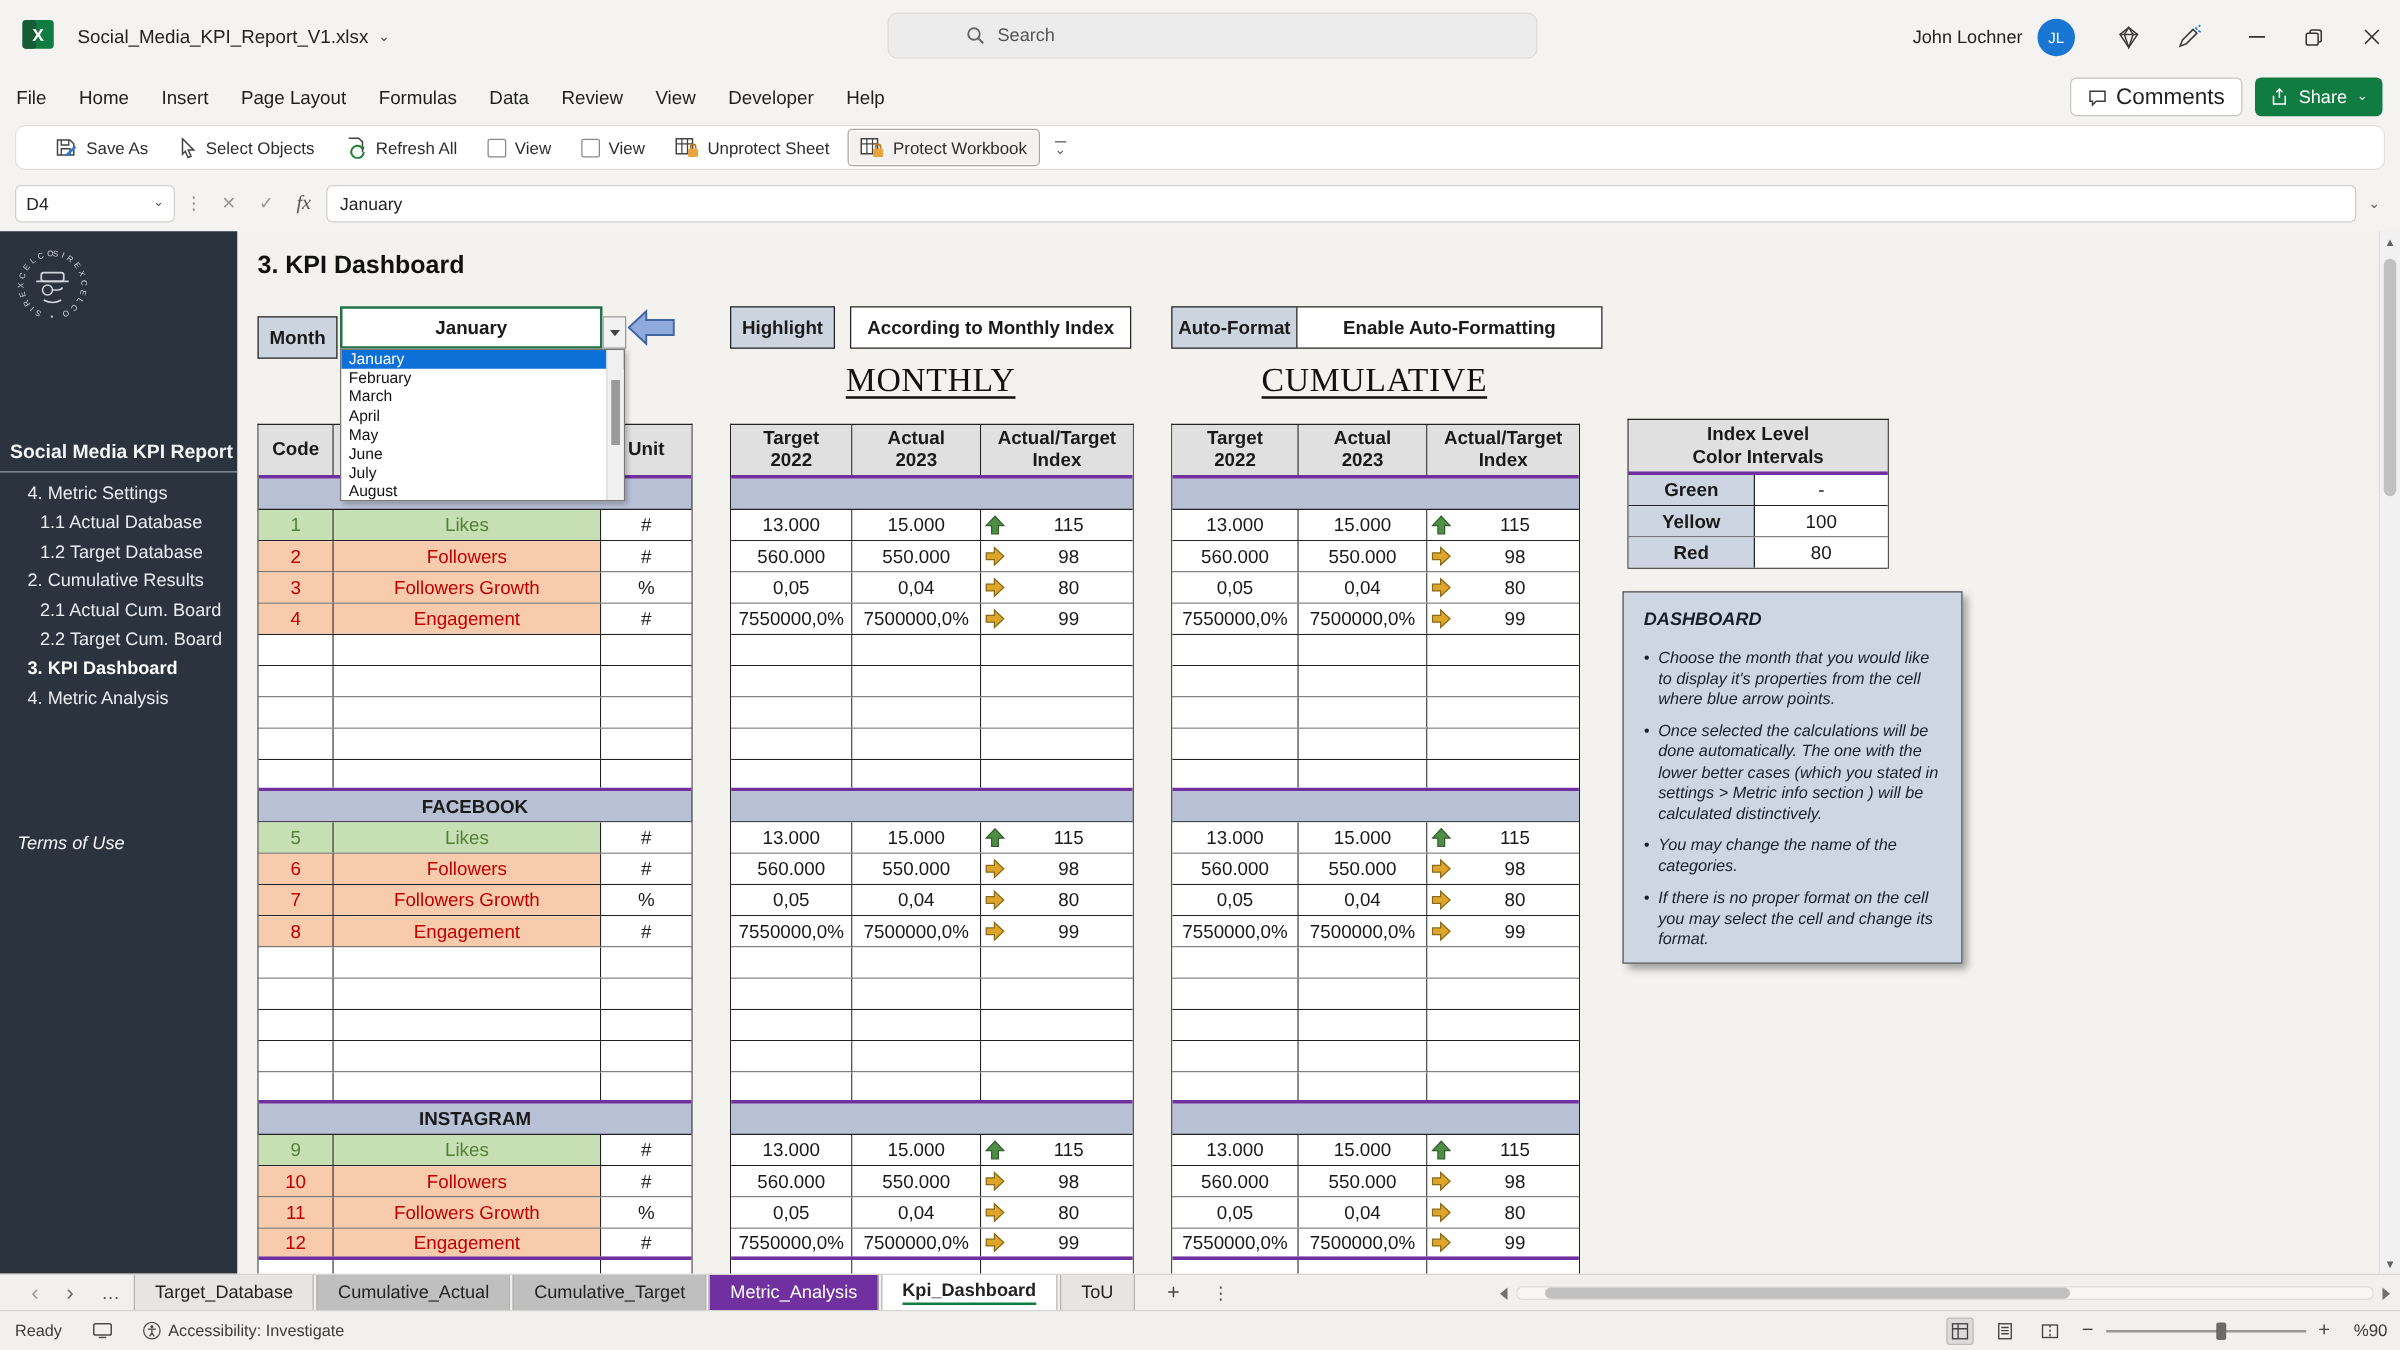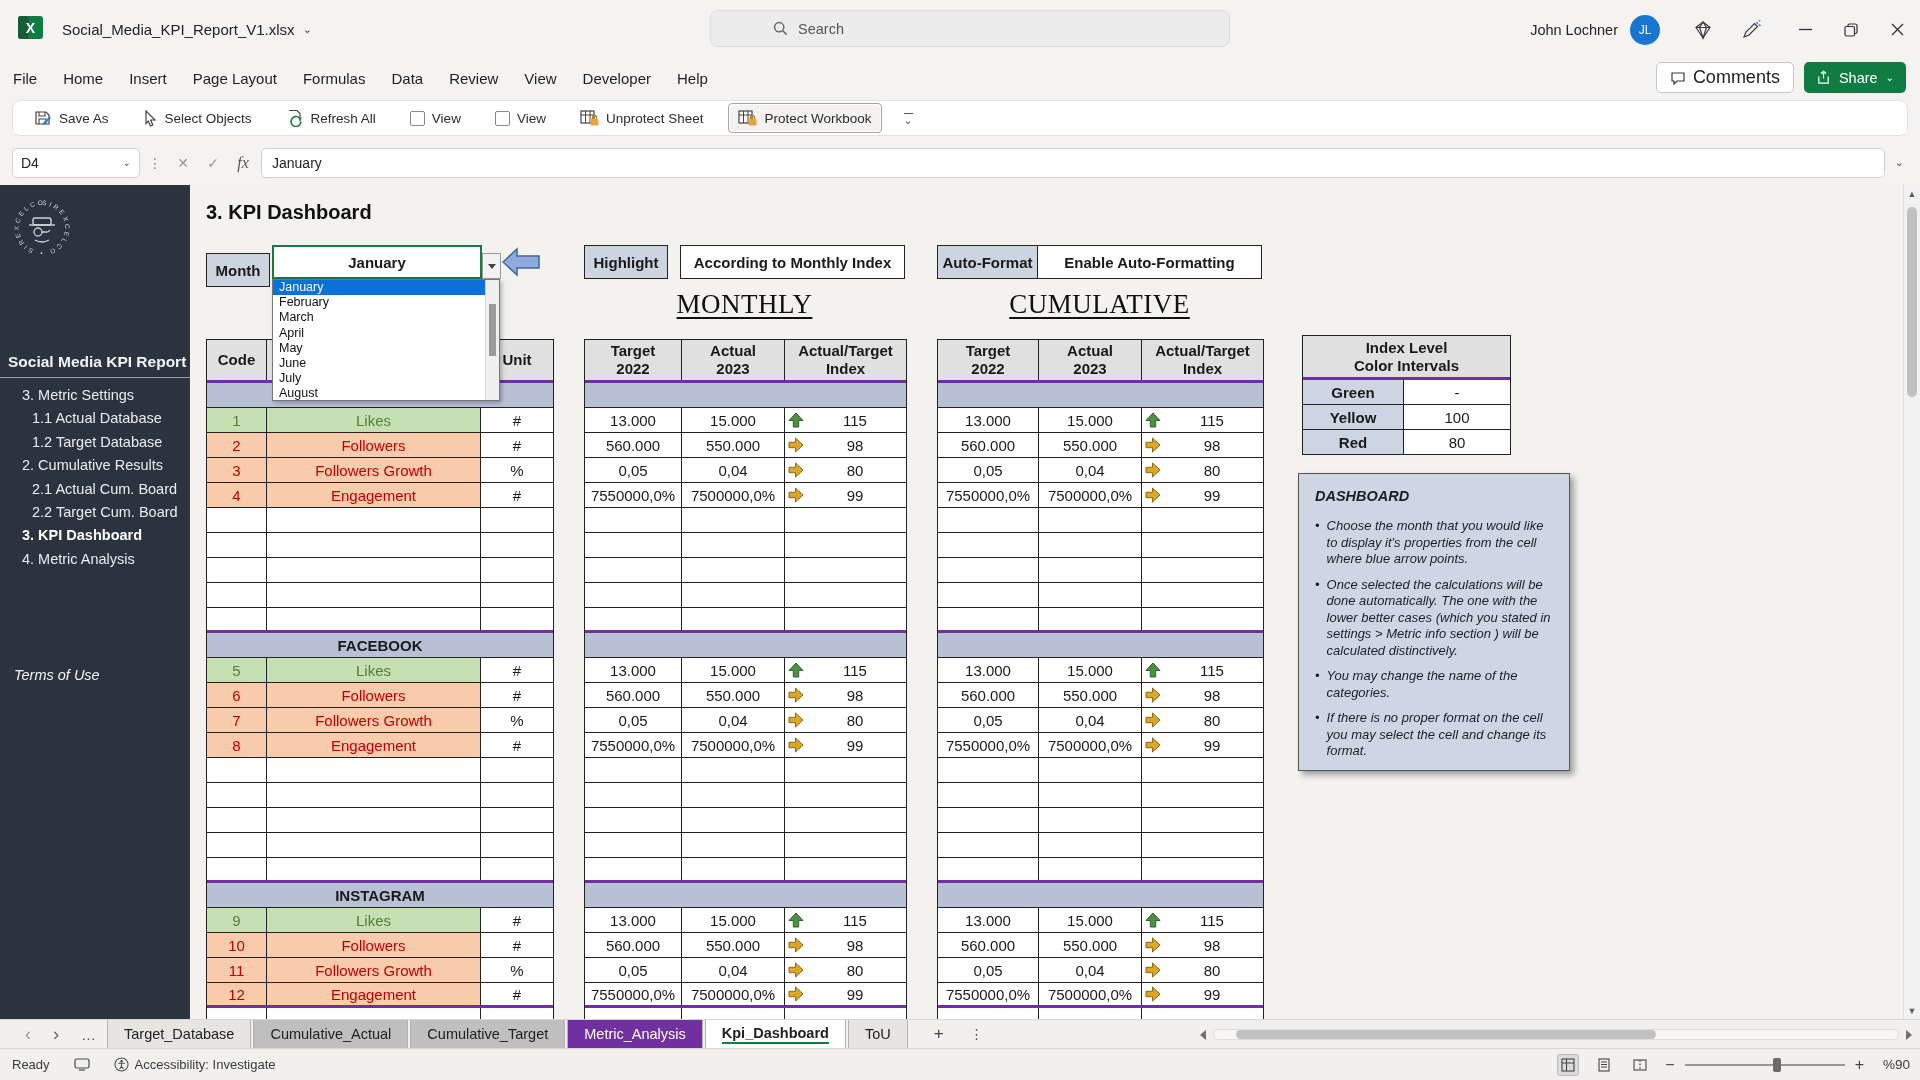--- a/index.html
+++ b/index.html
@@ -23,21 +23,21 @@
   .menubar{height:39px;display:flex;align-items:center;background:#f4f3f2;position:relative}
   #menubar-items{display:flex;align-items:center;height:100%;}
   .menu-item{padding:0 13px;font-size:15px;height:100%;display:flex;align-items:center;color:#1f1f1f}
   .mb-right{position:absolute;right:14px;top:3px;display:flex;gap:10px;align-items:center}
   .comments-btn{display:flex;align-items:center;gap:7px;background:#fff;border:1px solid #c8c6c4;border-radius:5px;height:31px;padding:0 13px;font-size:18px;color:#232323}
   .share-btn{display:flex;align-items:center;gap:8px;background:var(--excel-green,#107c41);border-radius:5px;height:31px;padding:0 12px;font-size:14.5px;color:#fff}
   .share-btn .chev{font-size:10px}
 
   
   .qat-row{height:42px;padding:2px 12px 4px 12px}
-  .qat{background:#fff;border:1px solid #e3e1df;border-radius:8px;height:36px;display:flex;align-items:center;padding:0 12px;gap:16px}
+  .qat{background:#fff;border:1px solid #e3e1df;border-radius:8px;height:36px;display:flex;align-items:center;padding:0 22px;gap:6px}
   .qat-item{display:flex;align-items:center;gap:7px;font-size:13.5px;color:#2d2d2d;padding:0 9px;height:30px;border-radius:4px}
   .qat-item.pressed{border:1px solid #a9a7a5;background:#f3f2f1;box-shadow:inset 0 0 0 1px #fff}
   .qat-check{width:15px;height:15px;border:1px solid #8a8886;border-radius:2px;background:#fff}
   .qat-more{margin-left:6px;color:#555;font-size:11px;line-height:8px;text-align:center}
   .qat-more .bar{display:block;width:9px;border-top:1.5px solid #555;margin:0 auto 2px auto}
 
   
   .formula-row{height:45px;display:flex;align-items:center;padding:0 12px;gap:6px;background:#f4f3f2}
   .name-box{width:128px;height:30px;background:#fff;border:1px solid #d2d0ce;border-radius:5px;display:flex;align-items:center;padding:0 8px;font-size:14px;color:#232323}
   .name-box .chev{margin-left:auto;font-size:10px;color:#555}
@@ -336,21 +336,21 @@
         <rect x="20" y="19" width="18" height="7" rx="2" fill="none" stroke="#cfd4da" stroke-width="1.4"></rect>
         <line x1="16" y1="26" x2="42" y2="26" stroke="#cfd4da" stroke-width="1.4"></line>
         <circle cx="25" cy="33" r="4" fill="none" stroke="#cfd4da" stroke-width="1.3"></circle>
         <path d="M29 33 h4 m0 0 a4 4 0 0 0 4 -2" fill="none" stroke="#cfd4da" stroke-width="1.3"></path>
         <path d="M22 41 q7 4 14 0" fill="none" stroke="#cfd4da" stroke-width="1.3"></path>
       </svg>
     </div>
     <div class="side-title">Social Media KPI Report</div>
     <hr class="side-hr">
     <div id="side-nav">
-        <div class="nav-item lvl1">3. Metric Settings</div>
+        <div class="nav-item lvl1">4. Metric Settings</div>
         <div class="nav-item lvl2">1.1 Actual Database</div>
         <div class="nav-item lvl2">1.2 Target Database</div>
         <div class="nav-item lvl1">2. Cumulative Results</div>
         <div class="nav-item lvl2">2.1 Actual Cum. Board</div>
         <div class="nav-item lvl2">2.2 Target Cum. Board</div>
         <div class="nav-item lvl1 active">3. KPI Dashboard</div>
         <div class="nav-item lvl1">4. Metric Analysis</div>
       </div>
     <div class="side-footer">Terms of Use</div>
   </div>
@@ -381,21 +381,21 @@
           <div class="dd-item">August</div>
         </div>
       <div class="dd-scroll">
           <div class="dd-thumb"></div>
         </div>
     </div>
 
     <div class="xcell hdr-cell" style="left:394px;top:60px;width:84px;height:34px">Highlight</div>
     <div class="xcell plain-bold" style="left:490px;top:60px;width:225px;height:34px">According to Monthly Index</div>
     <div class="xcell hdr-cell" style="left:747px;top:60px;width:101px;height:34px">Auto-Format</div>
-    <div class="xcell plain-bold" style="left:847px;top:60px;width:225px;height:34px">Enable Auto-Formatting</div>
+    <div class="xcell plain-bold" style="left:847px;top:60px;width:245px;height:34px">Enable Auto-Formatting</div>
 
     <div class="serif-title" style="left:394px;top:104px;width:321px">MONTHLY</div>
     <div class="serif-title" style="left:747px;top:104px;width:325px">CUMULATIVE</div>
 
     <div class="xl-table" style="left:16px;top:154px;width:348px">
       <div class="xr hrow pb">
         <div class="xc hdr c-code">Code</div>
         <div class="xc hdr c-metric"></div>
         <div class="xc hdr c-unit">Unit</div>
       </div>

